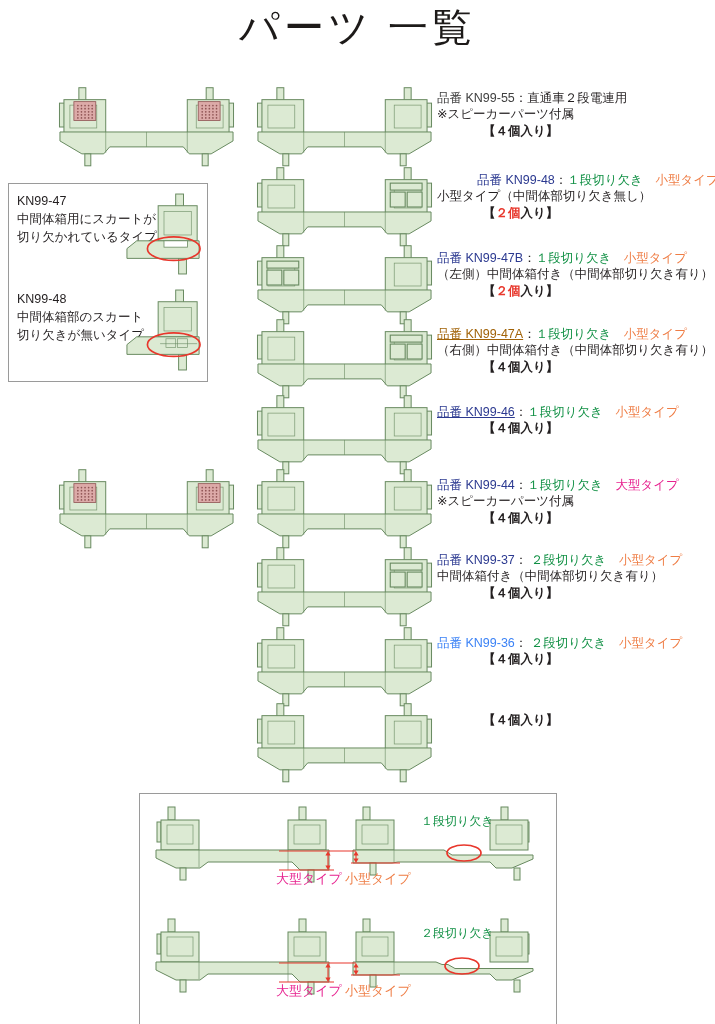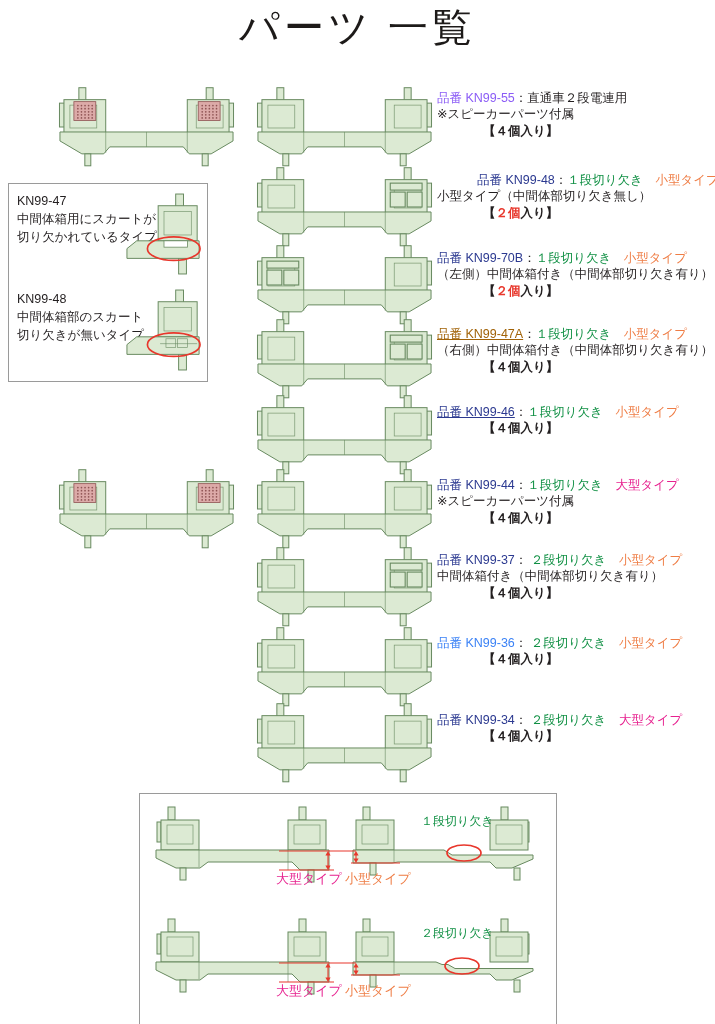--- a/index.html
+++ b/index.html
@@ -120,21 +120,21 @@
     <path class="part" d="M6,46 H180 V55 L158,68 H136 L130,61 H56 L50,68 H28 L6,55 Z"></path>
     <line class="inner" x1="52" y1="46" x2="52" y2="67"></line>
     <line class="inner" x1="134" y1="46" x2="134" y2="67"></line>
     <line class="inner" x1="93" y1="46" x2="93" y2="61"></line>
     <rect class="part" x="31" y="68" width="6" height="12"></rect>
     <rect class="part" x="149" y="68" width="6" height="12"></rect>
 
   </svg>
       </div>
       <div class="row-label" style="left: 437px; top: 90px;">
-        <span class="lline"><span style="color: #8b5cf6;">品番 KN99-55</span><span style="color: rgb(35, 31, 32);">：直通車２段電連用</span></span>
+        <span class="lline"><span style="color: #404040;">品番 KN99-55</span><span style="color: rgb(35, 31, 32);">：直通車２段電連用</span></span>
         <span class="lline"><span style="color: rgb(35, 31, 32);">※スピーカーパーツ付属</span></span>
         <span class="lline indent"><span style="color: rgb(35, 31, 32);">【４個入り】</span></span>
       </div>
       <div class="abs" style="left: 252px; top: 166px;">
         <svg width="185" height="82" viewBox="0 0 186 82" xmlns="http://www.w3.org/2000/svg">
     <rect class="part" x="25" y="1.5" width="7" height="13"></rect>
     <rect class="part" x="153" y="1.5" width="7" height="13"></rect>
     <rect class="part" x="5.5" y="17" width="5" height="24"></rect>
     <rect class="part" x="175.5" y="17" width="5" height="24"></rect>
     <rect class="part" x="10" y="13.5" width="42" height="33"></rect>
@@ -172,21 +172,21 @@
     <line class="inner" x1="134" y1="46" x2="134" y2="67"></line>
     <line class="inner" x1="93" y1="46" x2="93" y2="61"></line>
     <rect class="part" x="31" y="68" width="6" height="12"></rect>
     <rect class="part" x="149" y="68" width="6" height="12"></rect>
     <rect class="boxc" x="15" y="17" width="32" height="7"></rect>
           <rect class="boxc" x="15" y="26" width="15" height="15"></rect>
           <rect class="boxc" x="32" y="26" width="15" height="15"></rect>
   </svg>
       </div>
       <div class="row-label" style="left: 437px; top: 250px;">
-        <span class="lline"><span style="color: rgb(43, 57, 144);">品番 KN99-70B</span><span style="color: rgb(35, 31, 32);">：</span><span style="color: rgb(16, 144, 68);">１段切り欠き</span><span style="color: rgb(239, 125, 69);">　小型タイプ</span></span>
+        <span class="lline"><span style="color: rgb(43, 57, 144);">品番 KN99-47B</span><span style="color: rgb(35, 31, 32);">：</span><span style="color: rgb(16, 144, 68);">１段切り欠き</span><span style="color: rgb(239, 125, 69);">　小型タイプ</span></span>
         <span class="lline"><span style="color: rgb(35, 31, 32);">（左側）中間体箱付き（中間体部切り欠き有り）</span></span>
         <span class="lline indent"><span style="color: rgb(35, 31, 32);">【</span><span style="color: rgb(232, 55, 44);">２個</span><span style="color: rgb(35, 31, 32);">入り】</span></span>
       </div>
       <div class="abs" style="left: 252px; top: 318px;">
         <svg width="185" height="82" viewBox="0 0 186 82" xmlns="http://www.w3.org/2000/svg">
     <rect class="part" x="25" y="1.5" width="7" height="13"></rect>
     <rect class="part" x="153" y="1.5" width="7" height="13"></rect>
     <rect class="part" x="5.5" y="17" width="5" height="24"></rect>
     <rect class="part" x="175.5" y="17" width="5" height="24"></rect>
     <rect class="part" x="10" y="13.5" width="42" height="33"></rect>
@@ -388,21 +388,20 @@
     <path class="part" d="M6,46 H180 V55 L158,68 H136 L130,61 H56 L50,68 H28 L6,55 Z"></path>
     <line class="inner" x1="52" y1="46" x2="52" y2="67"></line>
     <line class="inner" x1="134" y1="46" x2="134" y2="67"></line>
     <line class="inner" x1="93" y1="46" x2="93" y2="61"></line>
     <rect class="part" x="31" y="68" width="6" height="12"></rect>
     <rect class="part" x="149" y="68" width="6" height="12"></rect>
 
   </svg>
       </div>
       <div class="row-label" style="left: 437px; top: 712px;">
-        <span class="lline"><span style="color: rgb(43, 57, 144);">品番 KN99-34</span><span style="color: rgb(35, 31, 32);">： </span><span style="color: rgb(16, 144, 68);">２段切り欠き</span><span style="color: rgb(231, 33, 143);">　大型タイプ</span></span>
         <span class="lline indent"><span style="color: rgb(35, 31, 32);">【４個入り】</span></span>
       </div>
     </div>
 
   <div class="info-box">
     <div class="info-code" style="left:8px;top:10px;">KN99-47</div>
     <div class="info-desc" style="left:8px;top:27px;">中間体箱用にスカートが
 切り欠かれているタイプ</div>
     <div class="abs" id="closeup-0" style="left:116px;top:8px;">
         <svg width="78" height="84" viewBox="0 0 80 86" xmlns="http://www.w3.org/2000/svg">

